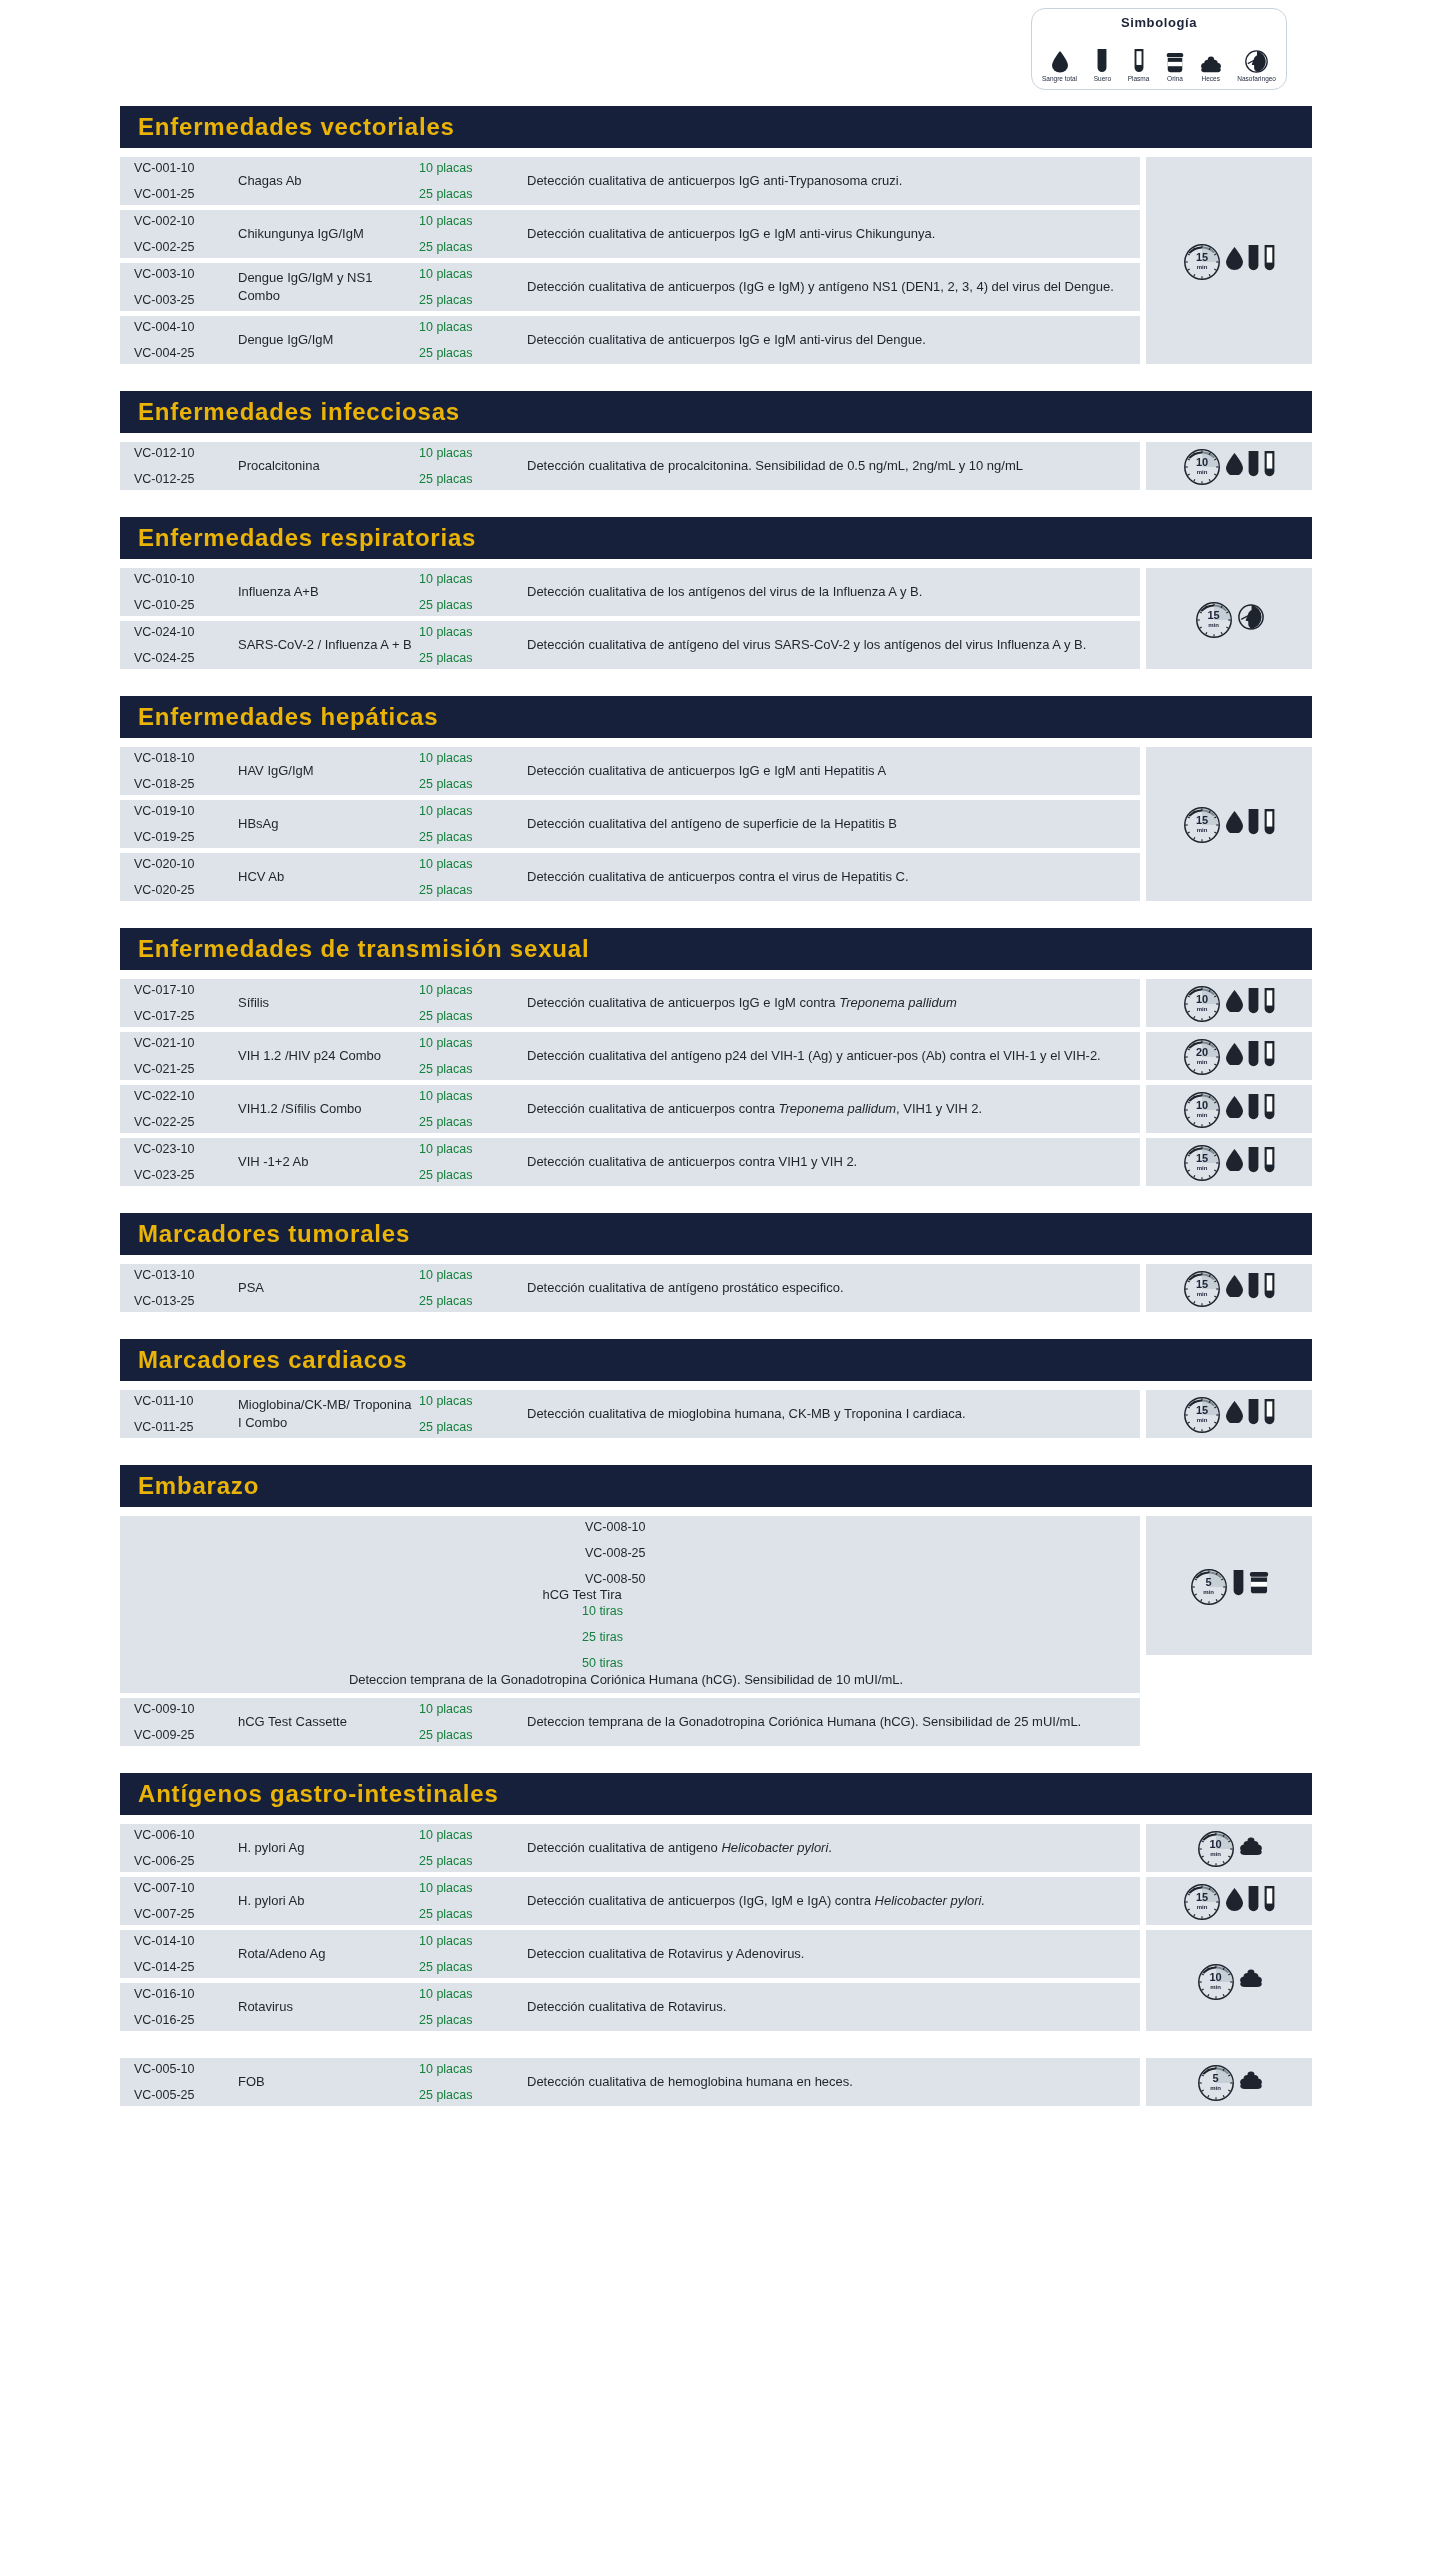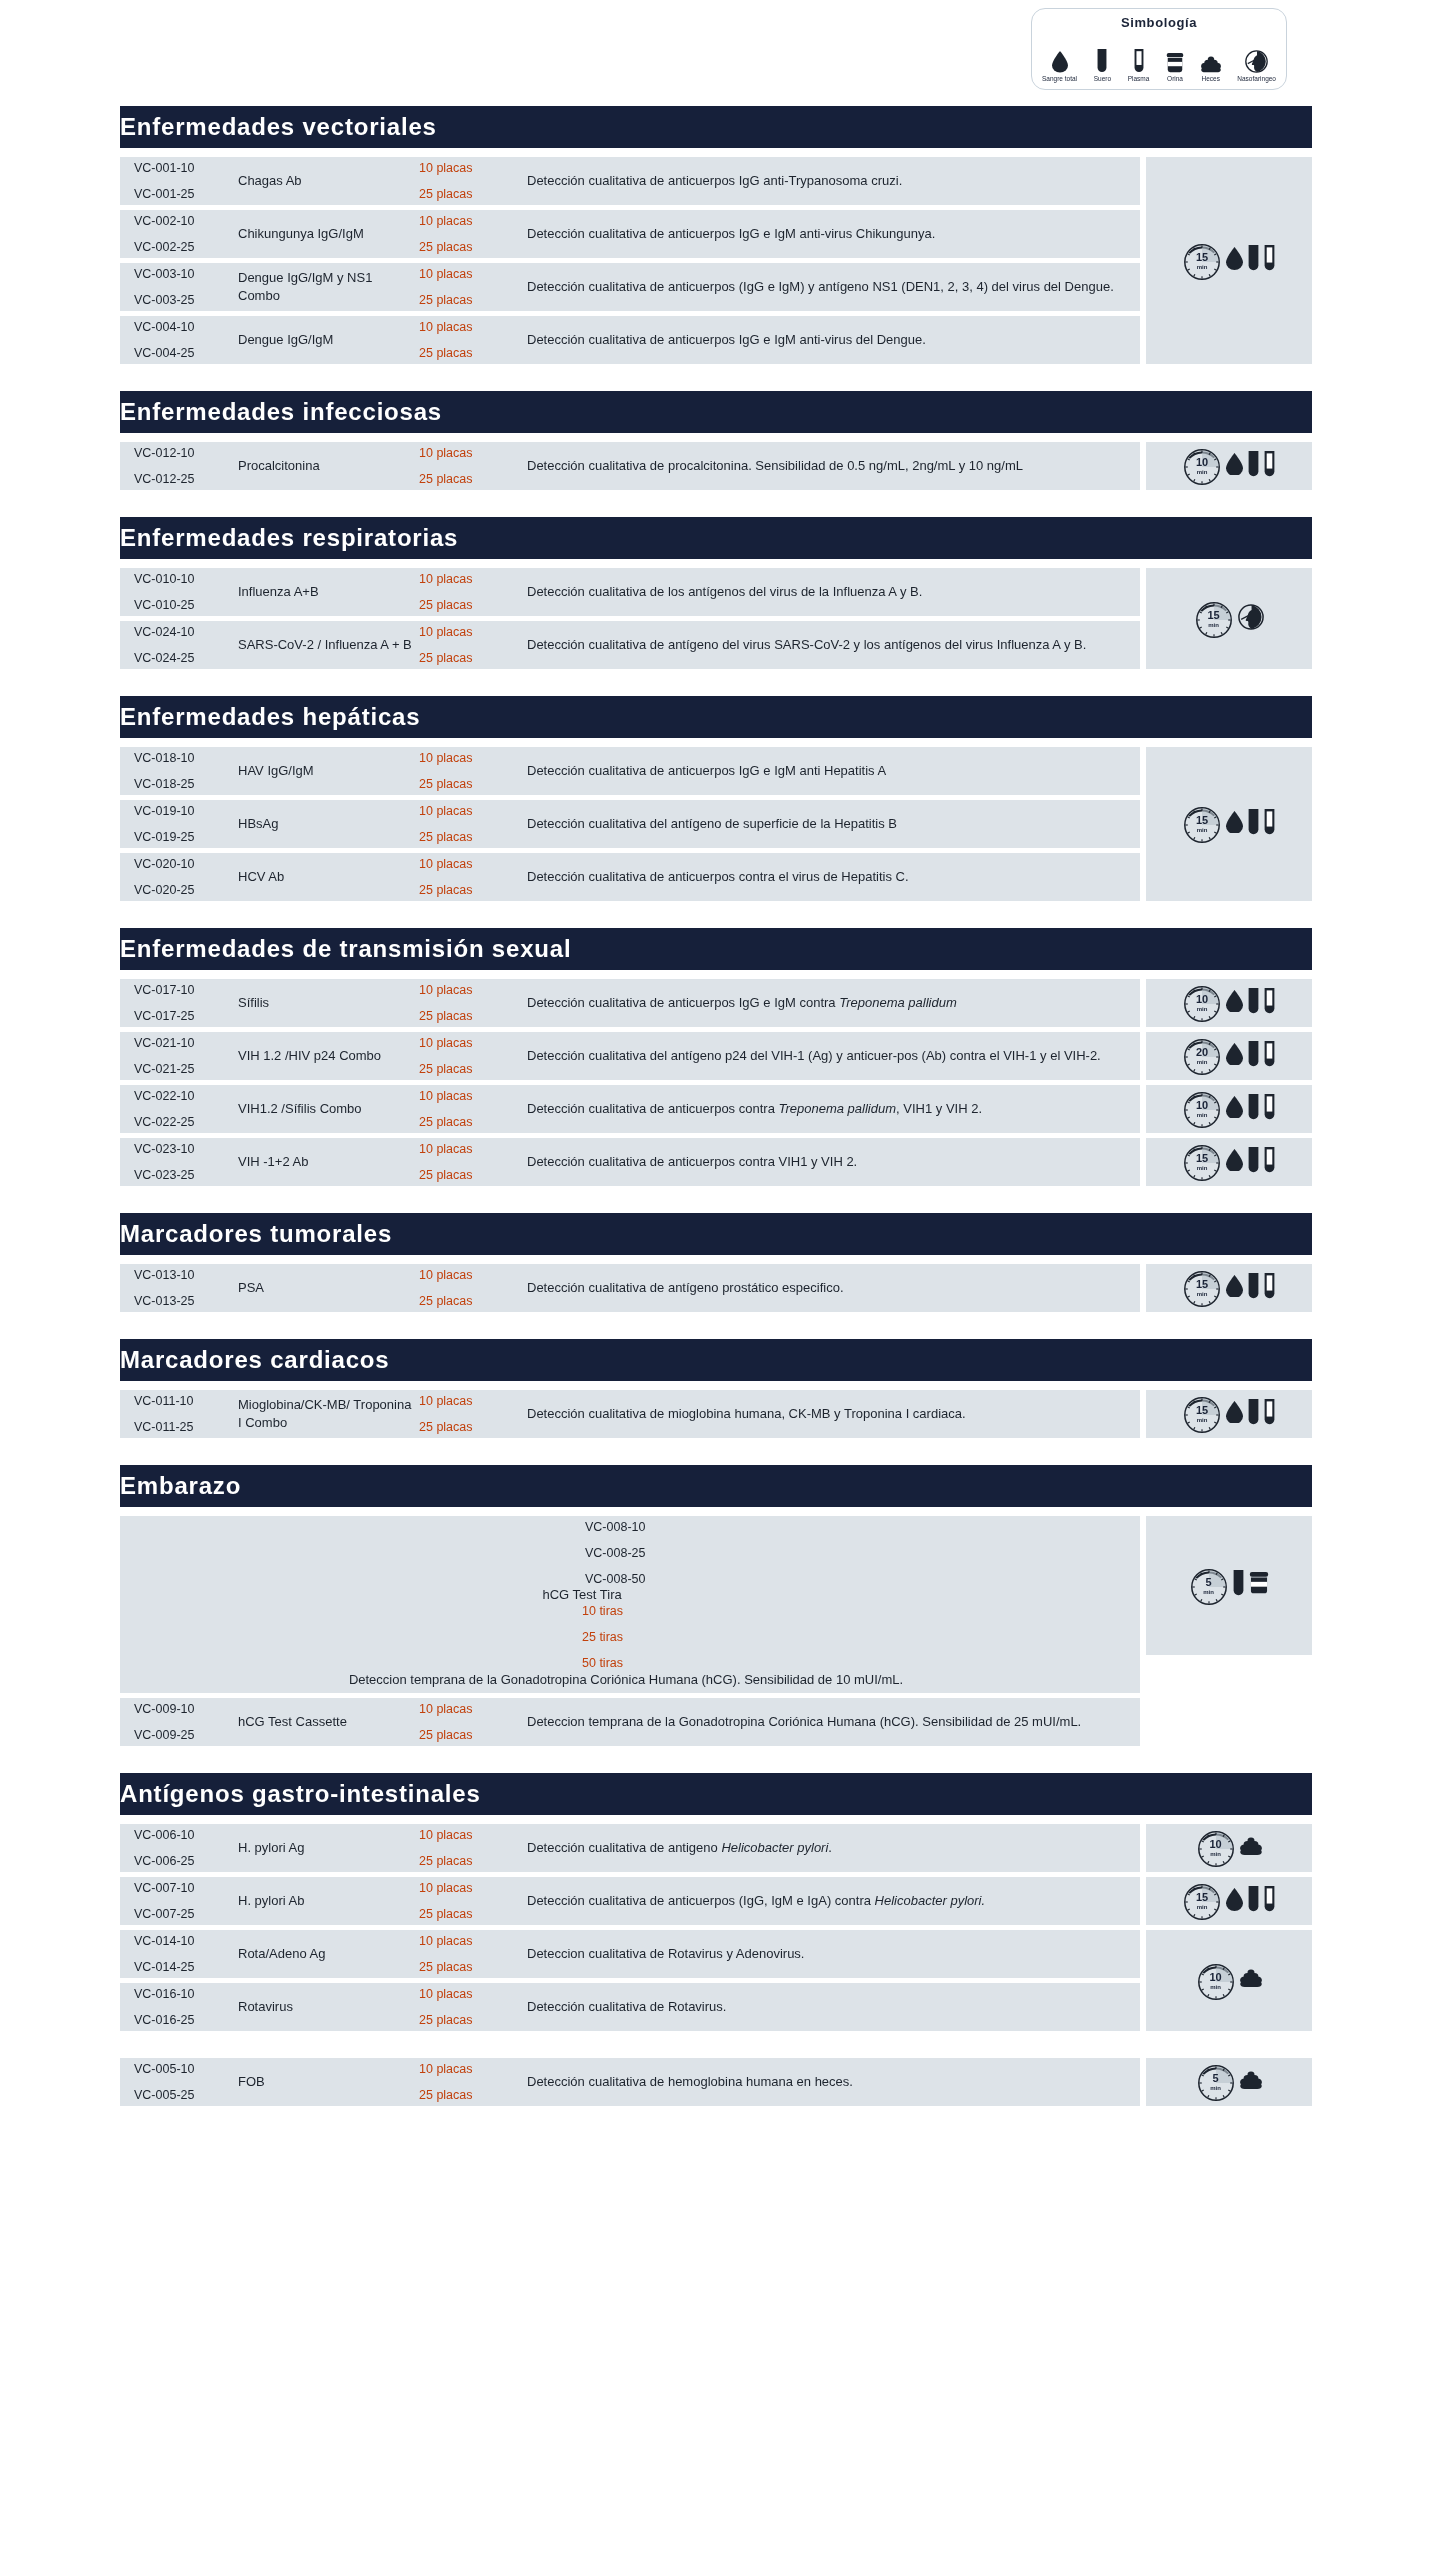--- a/index.html
+++ b/index.html
@@ -31,24 +31,25 @@
   .legend-items { display:flex; justify-content:space-between; align-items:flex-end; gap:2px; }
   .legend-item { display:flex; flex-direction:column; align-items:center; width:auto; }
   .legend-glyph { height:26px; display:flex; align-items:flex-end; justify-content:center; }
   .legend-label { font-size:6.5px; color:#1b2438; margin-top:2px; white-space:nowrap; }
 
   
   .sheet { position:absolute; top:106px; left:120px; width:1192px; }
   .section { margin-bottom:22px; }
   .section-header {
     background:#16203a;
-    color:#ffffff;
+    color:#eab308;
     height:42px;
     display:flex;
     align-items:center;
+    padding-left:18px;
     font-size:24px;
     font-weight:600;
     letter-spacing:0.8px;
   }
   .section-body { display:flex; margin-top:9px; gap:6px; }
   .rows { flex:1 1 auto; }
   .icons-col { width:166px; display:flex; flex-direction:column; gap:5px; }
 
   .row {
     background:#dde3e8;
@@ -63,21 +64,21 @@
     display:flex; flex-direction:column; justify-content:center; gap:12px;
     font-size:12.5px; color:#1d242e;
   }
   .c-name {
     width:175px; 
     font-size:13px; color:#1d242e; line-height:1.35;
   }
   .c-qty {
     width:108px; padding-left:6px;
     display:flex; flex-direction:column; justify-content:center; gap:12px;
-    font-size:12.5px; color:#c2410c;
+    font-size:12.5px; color:#15803d;
   }
   .c-desc {
     flex:1 1 auto; padding:0 14px 0 6px;
     font-size:13px; line-height:1.5; color:#1d242e;
   }
   .c-desc i { font-style:italic; }
 
   .icon-cell {
     background:#dde3e8;
     display:flex; align-items:center; justify-content:center;

